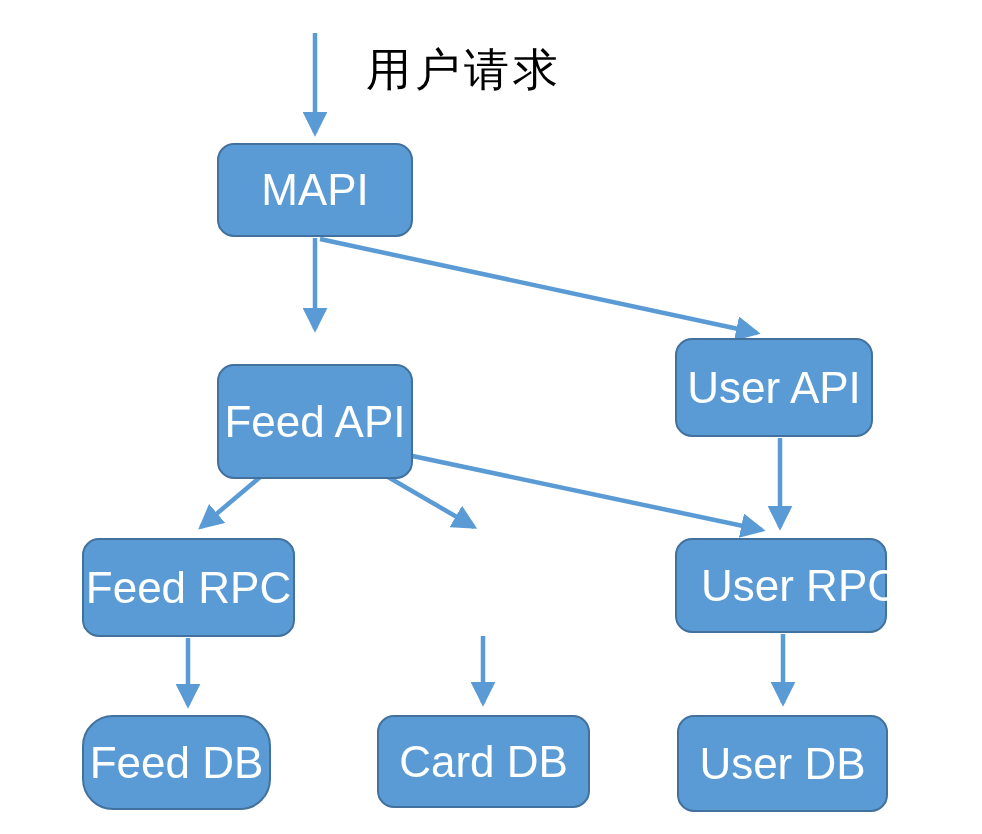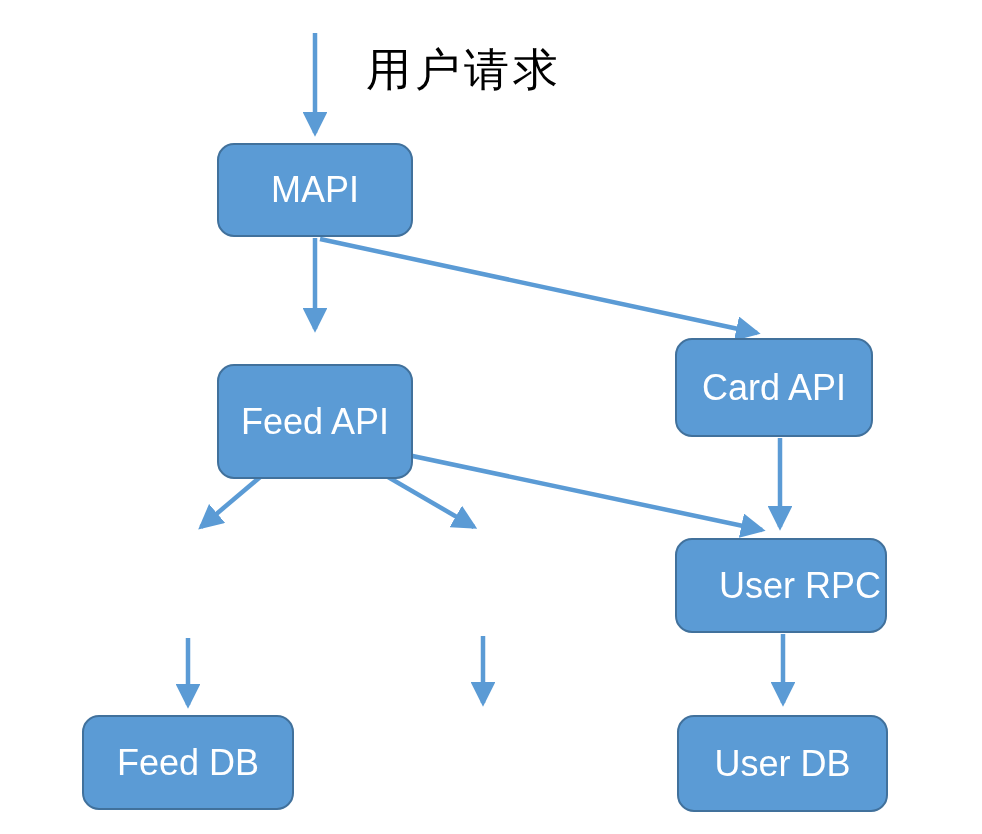--- a/index.html
+++ b/index.html
@@ -44,32 +44,32 @@
     position: absolute;
     background: var(--node-fill);
     border: 2.5px solid var(--node-border);
     border-radius: 17px;
     display: flex;
     align-items: center;
     justify-content: center;
   }
   .node-label {
     color: var(--node-text);
-    font-size: 36px;
+    font-size: 44px;
     font-weight: 400;
     white-space: nowrap;
   }
   
   .n-mapi     { left: 217px; top: 143px; width: 196px; height: 94px; }
   .n-feed-api { left: 217px; top: 338px; width: 196px; height: 115px; margin-top: 26px; }
   .n-user-api { left: 675px; top: 338px; width: 198px; height: 99px; }
   .n-feed-rpc { left:  82px; top: 538px; width: 213px; height: 99px; }
   .n-card-rpc { left: 376px; top: 538px; width: 217px; height: 97px; }
   .n-user-rpc { left: 675px; top: 538px; width: 212px; height: 95px; padding-left: 38px; }
-  .n-feed-db  { left:  82px; top: 715px; width: 212px; height: 95px; }
+  .n-feed-db  { left:  82px; top: 715px; width: 189px; height: 95px; border-radius: 31px; }
   .n-card-db  { left: 377px; top: 715px; width: 213px; height: 93px; }
   .n-user-db  { left: 677px; top: 715px; width: 211px; height: 97px; justify-content: center; }
 </style>
 </head>
 <body>
 
 <div class="canvas">
 
   <svg class="edges" width="982" height="834" viewBox="0 0 982 834">
     <defs>
@@ -93,31 +93,37 @@
 
   <div class="node n-mapi">
     <span class="node-label">MAPI</span>
   </div>
 
   <div class="node n-feed-api">
     <span class="node-label">Feed API</span>
   </div>
 
   <div class="node n-user-api">
-    <span class="node-label">Card API</span>
+    <span class="node-label">User API</span>
   </div>
 
+  <div class="node n-feed-rpc">
+    <span class="node-label">Feed RPC</span>
+  </div>
 
 
   <div class="node n-user-rpc">
     <span class="node-label">User RPC</span>
   </div>
 
   <div class="node n-feed-db">
     <span class="node-label">Feed DB</span>
   </div>
 
+  <div class="node n-card-db">
+    <span class="node-label">Card DB</span>
+  </div>
 
   <div class="node n-user-db">
     <span class="node-label">User DB</span>
   </div>
 
 </div>
 
 </body></html>

